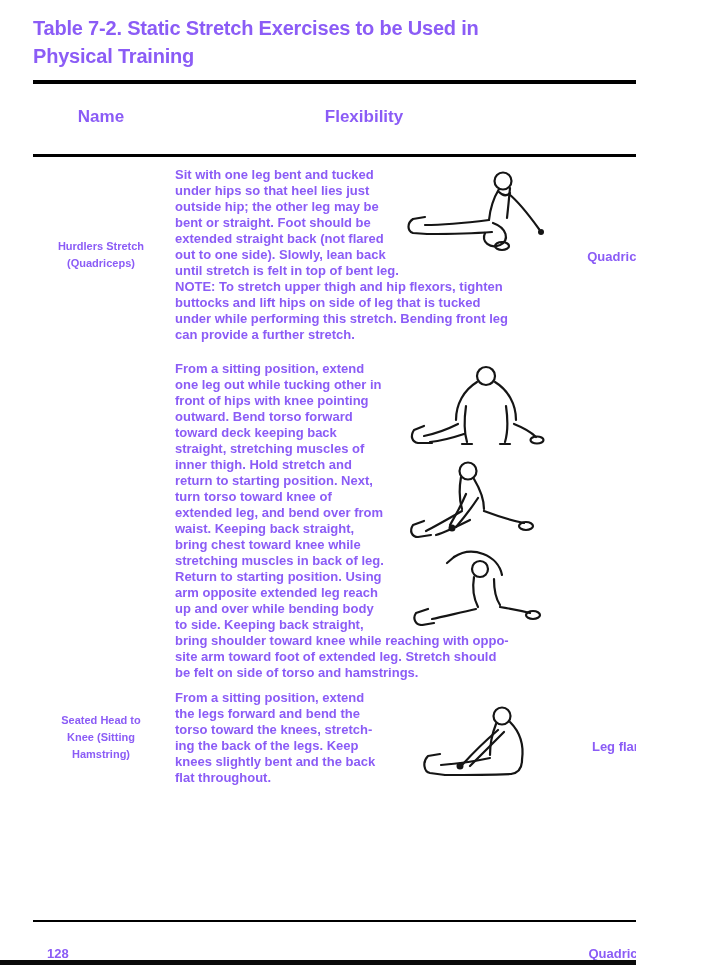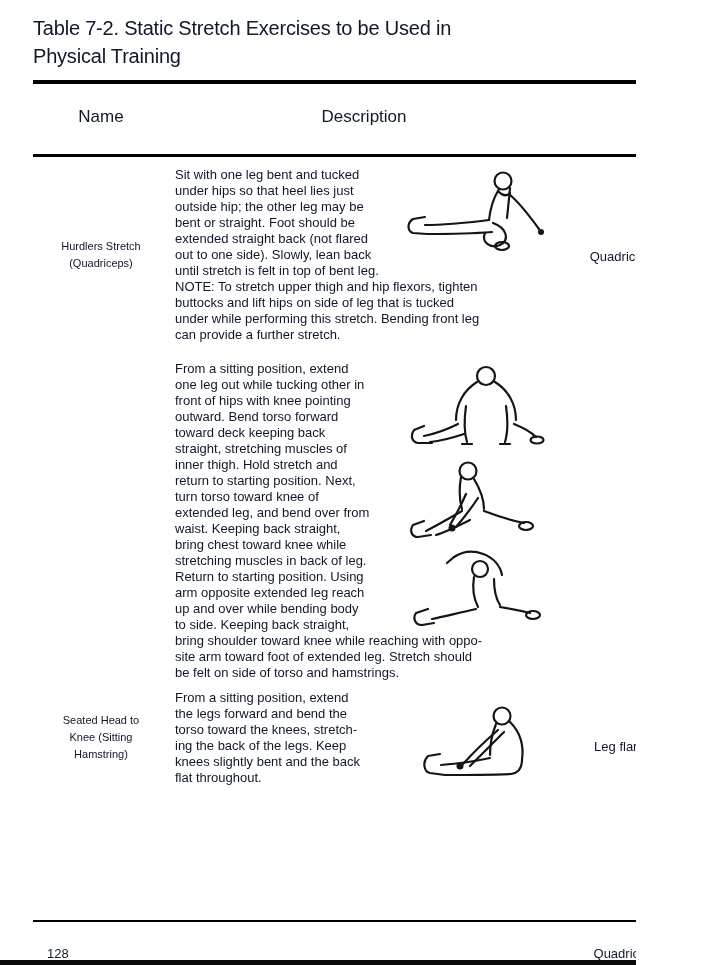--- a/index.html
+++ b/index.html
@@ -1,22 +1,22 @@
 <!DOCTYPE html>
 <html><head>
 <meta charset="utf-8">
 <style>
   html,body{margin:0;padding:0;background:#ffffff;}
   .page{
     position:relative;
     width:636px;height:965px;
     background:#ffffff;
     font-family:"Liberation Sans", sans-serif;
-    font-weight:normal;
-    color:#0f172a;
+    font-weight:bold;
+    color:#8b5cf6;
     overflow:hidden;
   }
   .pre{white-space:pre-line;}
   .abs{position:absolute;}
   .rule{position:absolute;background:#000;}
   .title{
     left:33px;top:14px;width:650px;
     font-size:20px;line-height:28px;letter-spacing:-0.2px;
   }
   .colhead{font-size:17px;text-align:center;line-height:26px;}
@@ -37,21 +37,21 @@
 <body>
 
 <div class="page">
 
   <div class="abs title pre">Table 7-2. Static Stretch Exercises to be Used in
 Physical Training</div>
 
   <div class="rule" style="left:33px;top:80px;width:656px;height:4px;"></div>
 
   <div class="abs colhead" style="left:33px;top:104px;width:136px;">Name</div>
-  <div class="abs colhead" style="left:169px;top:104px;width:390px;">Description</div>
+  <div class="abs colhead" style="left:169px;top:104px;width:390px;">Flexibility</div>
 
   <div class="rule" style="left:33px;top:154px;width:656px;height:3px;"></div>
 
   <div class="abs name-col pre" style="top:238px;">Hurdlers Stretch
 (Quadriceps)</div>
   <div class="abs desc-col pre" style="top:167px;">Sit with one leg bent and tucked
 under hips so that heel lies just
 outside hip; the other leg may be
 bent or straight. Foot should be
 extended straight back (not flared

